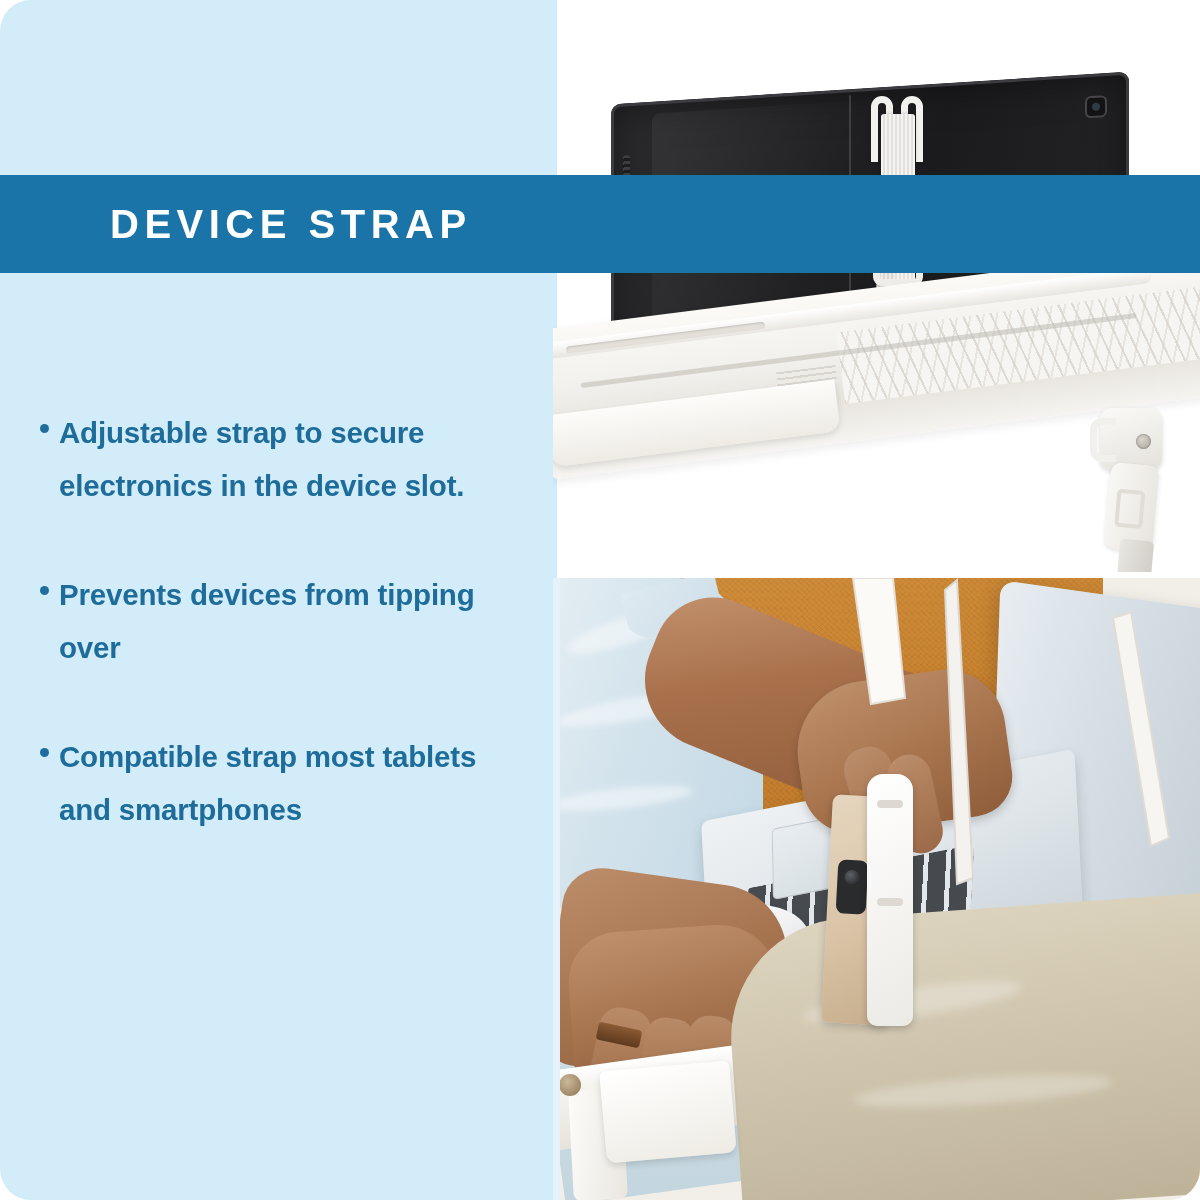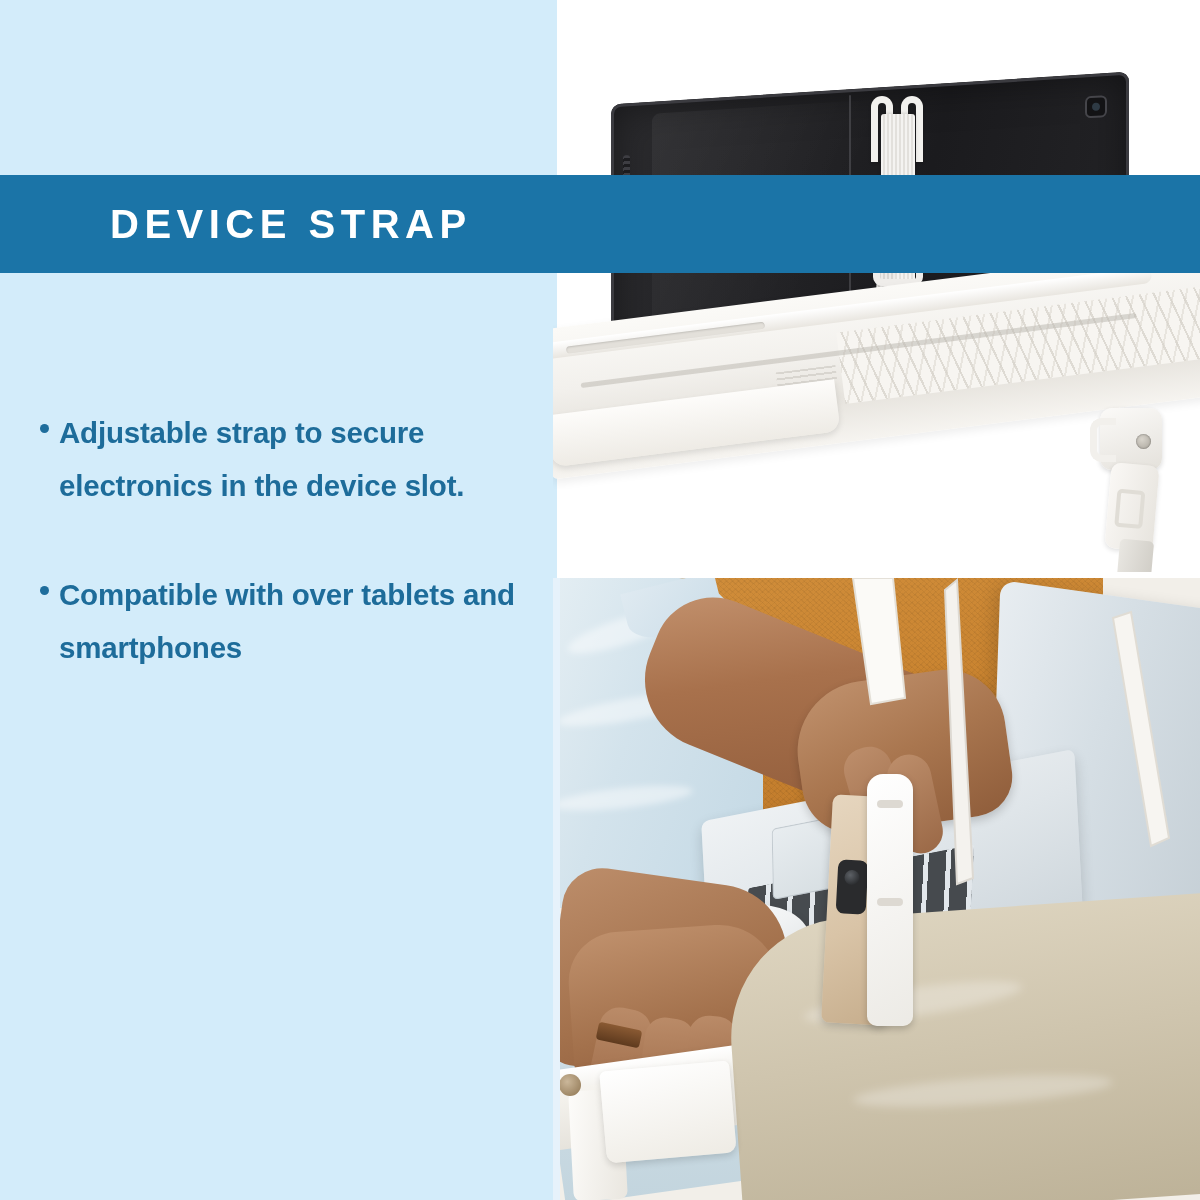--- a/index.html
+++ b/index.html
@@ -11,20 +11,21 @@
     font-family: "Liberation Sans", sans-serif;
     background: #ffffff;
   }
 
   .canvas {
     position: relative;
     width: 1200px;
     height: 1200px;
     background: #ffffff;
     overflow: hidden;
+    border-radius: 31px;
   }
 
   
   .left-panel {
     position: absolute;
     left: 0;
     top: 0;
     width: 557px;
     height: 1200px;
     background: #d3ecfa;
@@ -772,17 +773,21 @@
     <div class="title-text">DEVICE STRAP</div>
   </div>
 
   <div class="bullets">
     <div class="bullet-item">
       <span class="bullet-dot"></span>
       <span class="bullet-text">Adjustable strap to secure electronics in the device slot.</span>
     </div>
     <div class="bullet-item">
       <span class="bullet-dot"></span>
-      <span class="bullet-text">Compatible with over tablets and smartphones</span>
+      <span class="bullet-text">Prevents devices from tipping over</span>
+    </div>
+    <div class="bullet-item">
+      <span class="bullet-dot"></span>
+      <span class="bullet-text">Compatible strap most tablets and smartphones</span>
     </div>
   </div>
 
 </div>
 
 </body></html>

